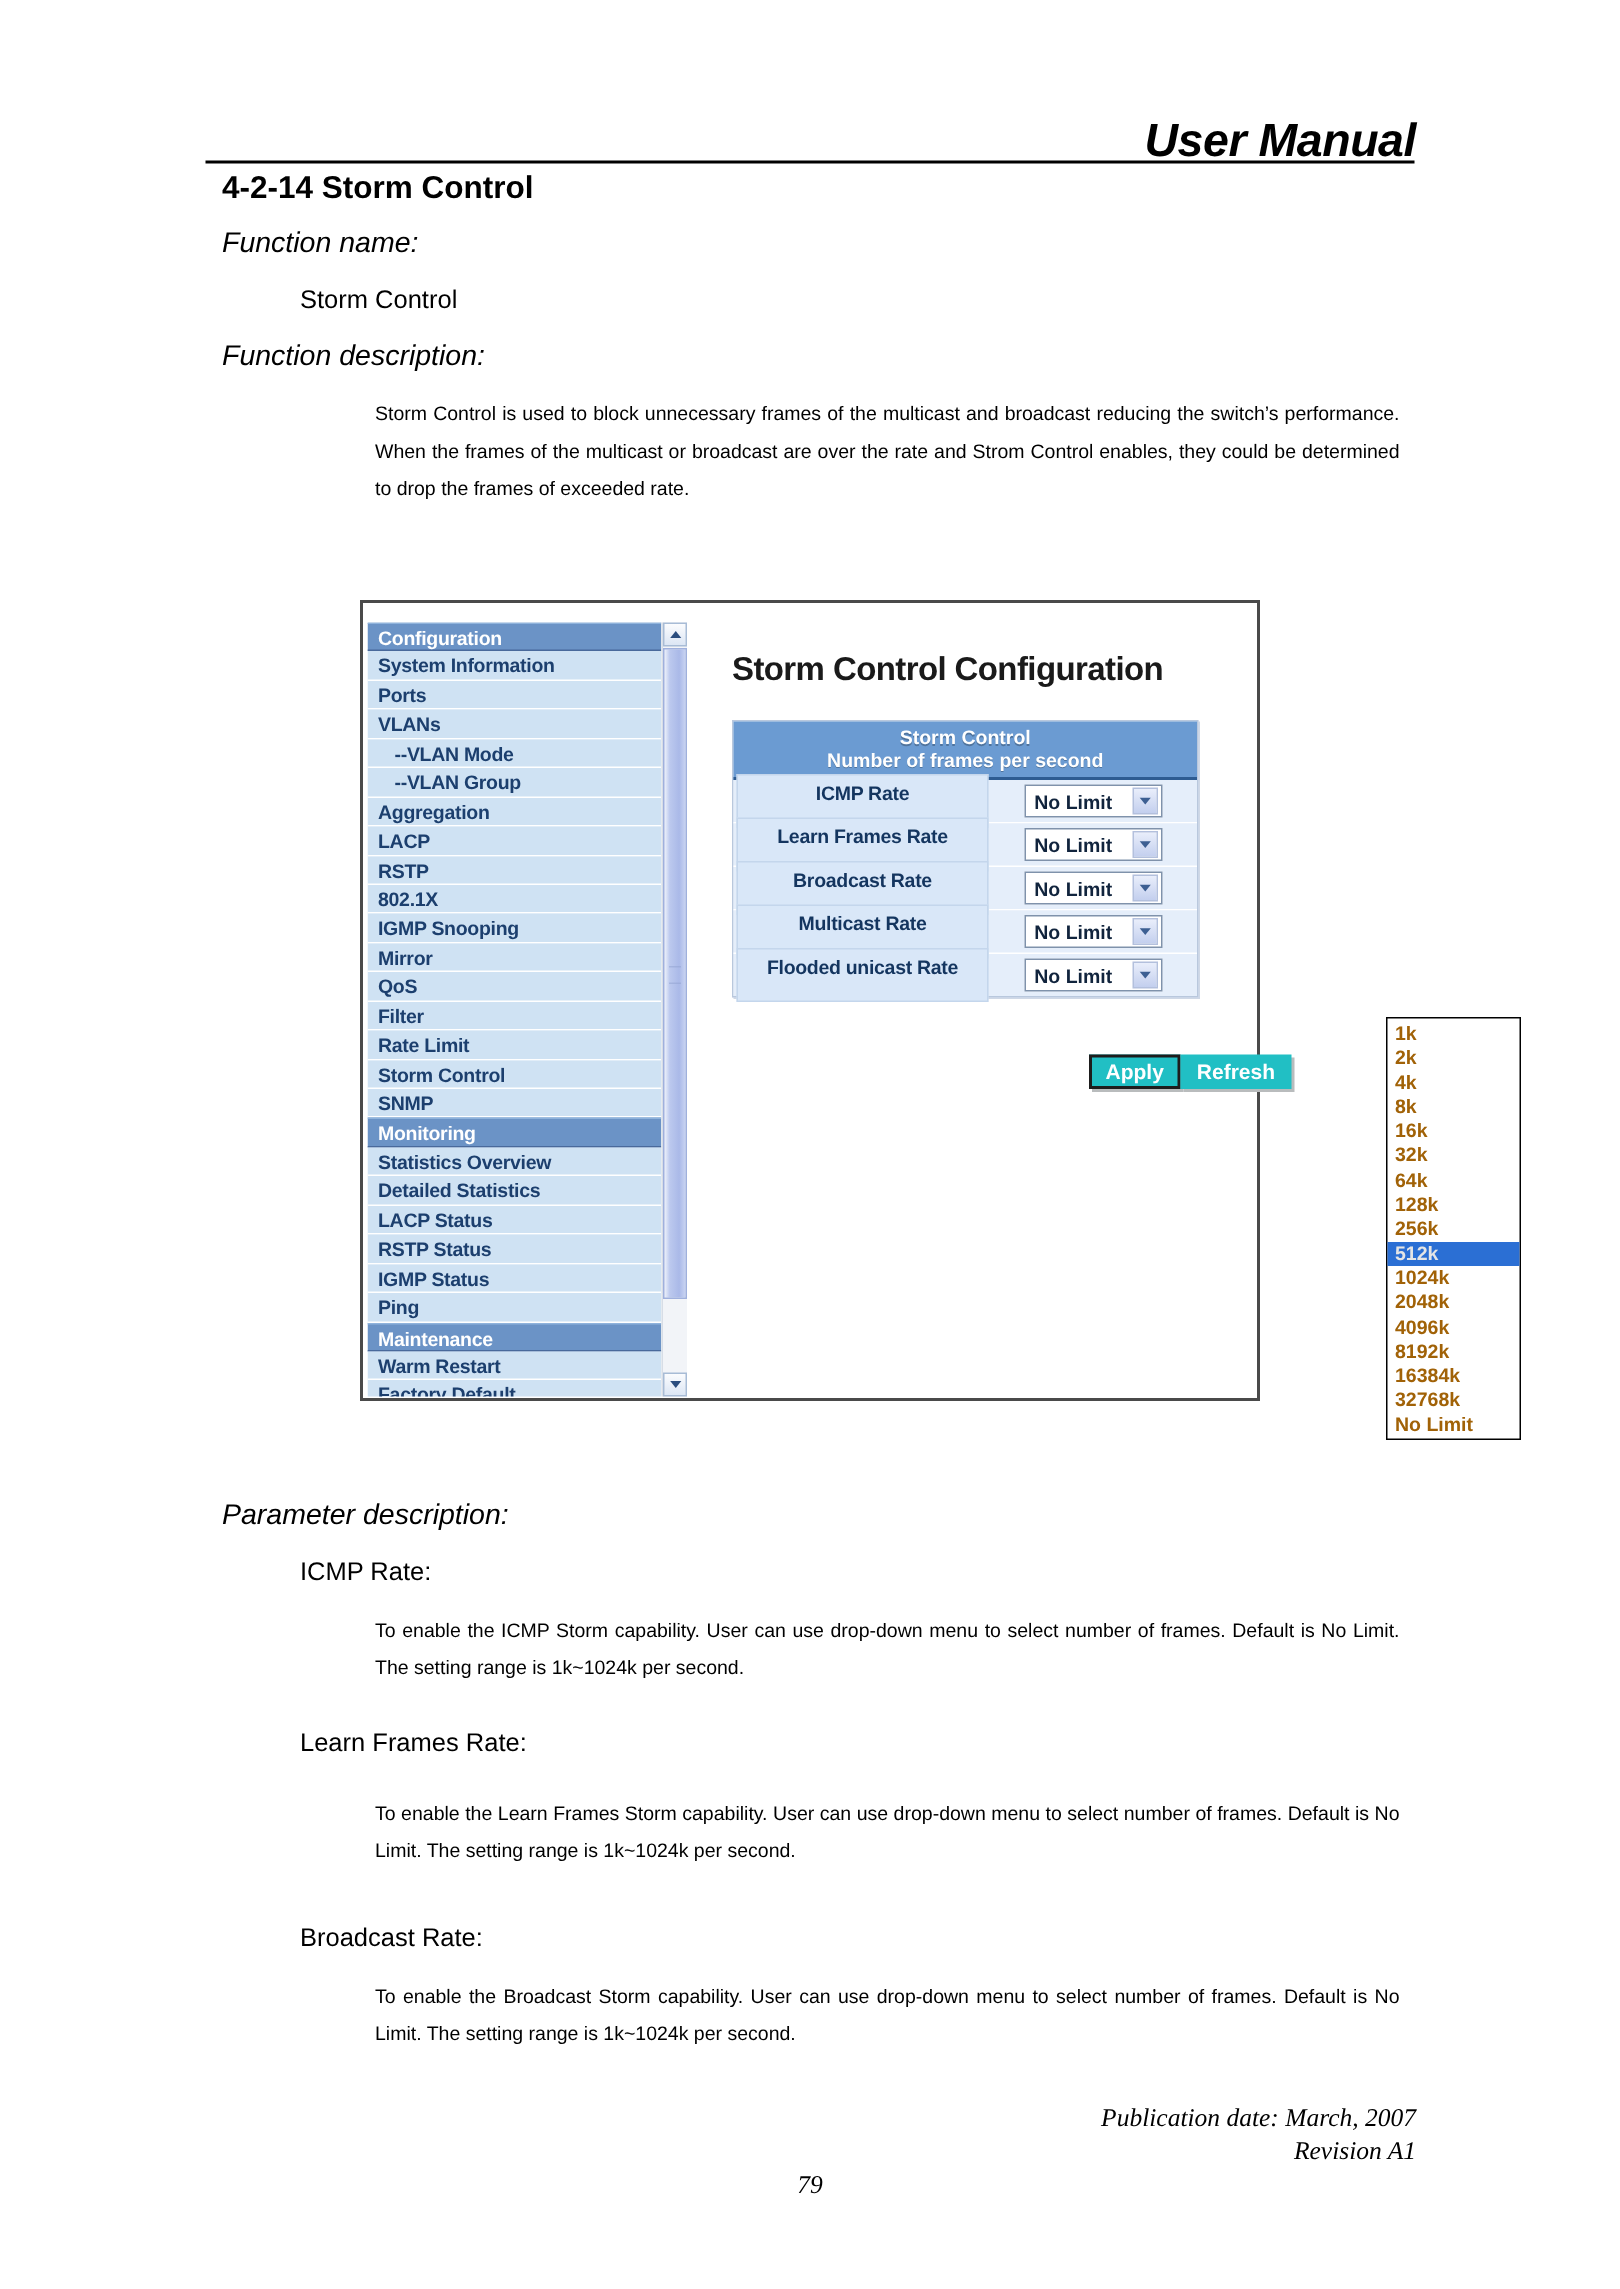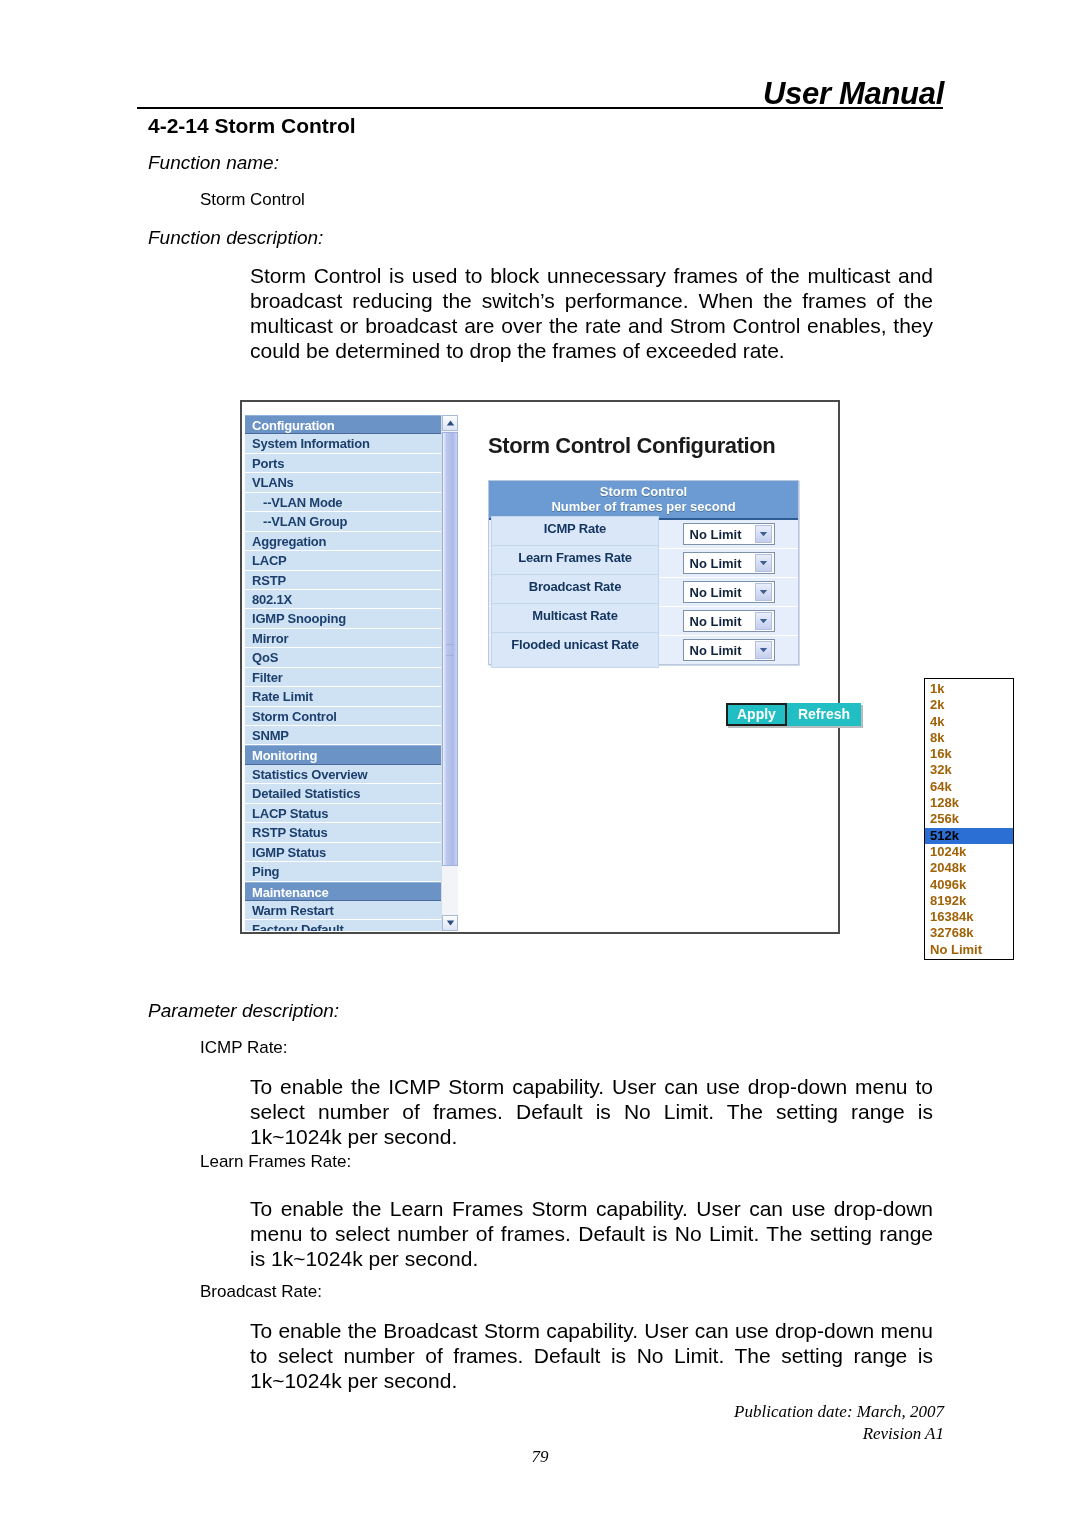--- a/index.html
+++ b/index.html
@@ -66,21 +66,21 @@
     white-space: nowrap;
   }
   .lbl-plain {
     position: absolute;
     font-size: 17px;
     color: #000;
     white-space: nowrap;
   }
   .para {
     position: absolute;
-    font-size: 21px;
+    font-size: 13px;
     line-height: 25px;
     color: #000;
     text-align: justify;
     text-justify: inter-word;
   }
 
   
   .figure {
     position: absolute;
     left: 240px;
@@ -279,21 +279,21 @@
     font-weight: bold;
     color: #a16207;
     height: 16.3px;
     line-height: 16px;
     padding-left: 5px;
     white-space: nowrap;
     box-sizing: border-box;
   }
   .dd-opt.selected {
     background: #2b6fd4;
-    color: #000000;
+    color: #e5e5e5;
   }
 
   
   .btn-row {
     position: absolute;
     left: 246px;
     top: 281px;
     display: flex;
     gap: 0;
     z-index: 5;

